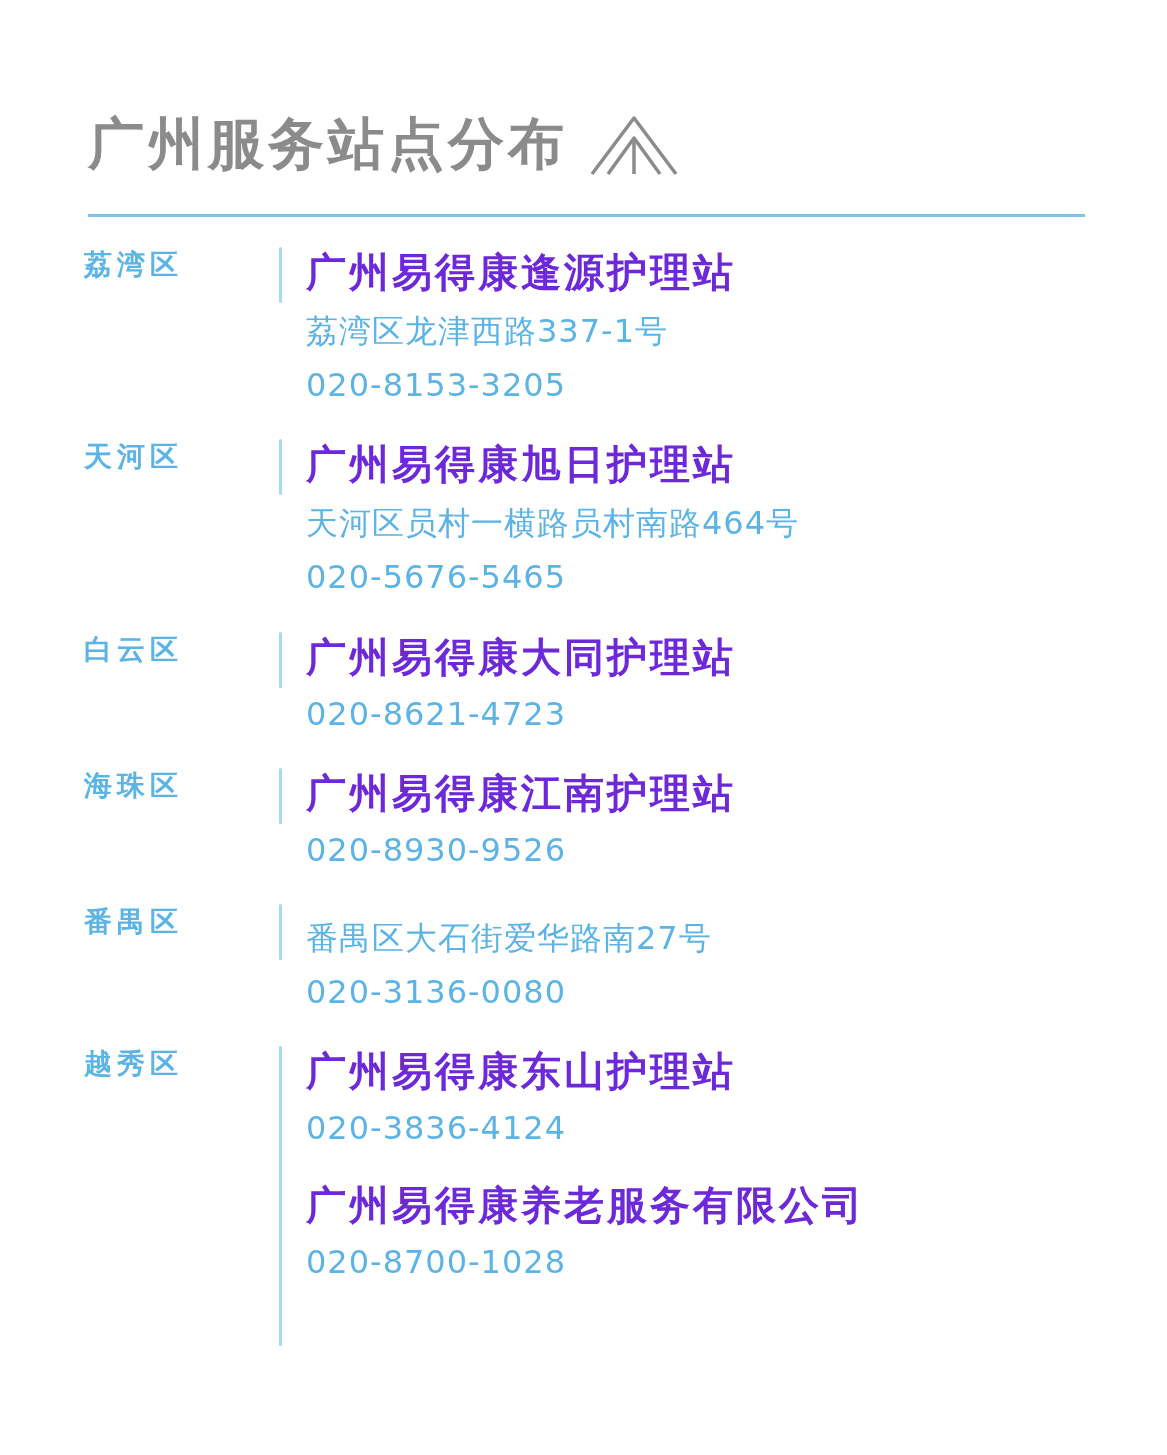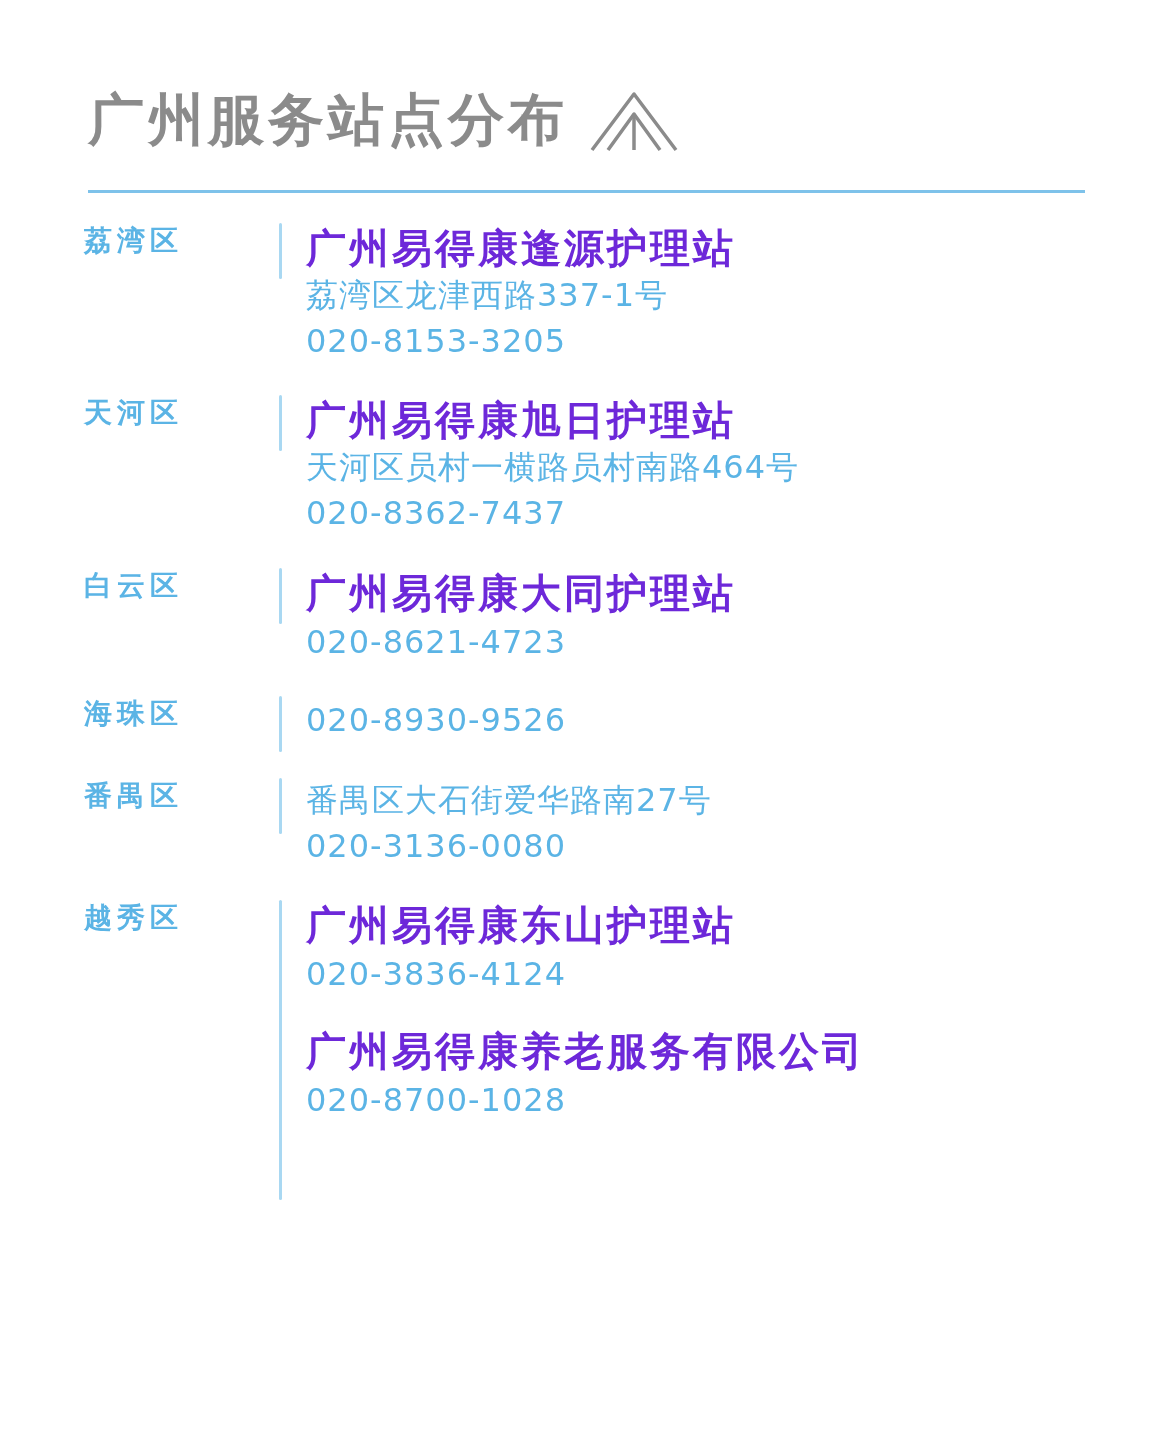--- a/index.html
+++ b/index.html
@@ -18,21 +18,21 @@
     position: relative;
     width: 1167px;
     height: 1455px;
     box-sizing: border-box;
     padding: 0 80px;
   }
   
   .header {
     display: flex;
     align-items: center;
-    padding-top: 86px;
+    padding-top: 110px;
     padding-left: 8px;
   }
   .header-title {
     font-size: 56px;
     font-weight: bold;
     letter-spacing: 4px;
     color: #8b8b8b;
     line-height: 1;
     white-space: nowrap;
   }
@@ -100,28 +100,28 @@
   }
   .station-address,
   .station-phone {
     font-size: 32px;
     letter-spacing: 1px;
     color: #5bb4e5;
     line-height: 1.38;
     white-space: nowrap;
   }
   .station-address {
-    margin-top: 0;
+    margin-top: 12px;
   }
   .station-address.wrap {
     white-space: normal;
     max-width: 800px;
   }
   .station-phone {
-    margin-top: 2px;
+    margin-top: 10px;
   }
 </style>
 </head>
 <body>
 
 <div class="page">
 
   <div class="header">
     <div class="header-title">广州服务站点分布</div>
     <span class="header-icon">
@@ -153,21 +153,21 @@
 
     <div class="district-row">
       <div class="district-name">天河区</div>
       <div class="divider-col">
         <div class="divider-line" style="height:56px;"></div>
       </div>
       <div class="stations">
         <div class="station">
           <div class="station-name">广州易得康旭日护理站</div>
           <div class="station-address">天河区员村一横路员村南路464号</div>
-          <div class="station-phone">020-8362-7437</div>
+          <div class="station-phone">020-5676-5465</div>
         </div>
       </div>
     </div>
 
     <div class="district-row">
       <div class="district-name">白云区</div>
       <div class="divider-col">
         <div class="divider-line" style="height:56px;"></div>
       </div>
       <div class="stations">
@@ -178,20 +178,21 @@
       </div>
     </div>
 
     <div class="district-row">
       <div class="district-name">海珠区</div>
       <div class="divider-col">
         <div class="divider-line" style="height:56px;"></div>
       </div>
       <div class="stations">
         <div class="station">
+          <div class="station-name">广州易得康江南护理站</div>
           <div class="station-phone">020-8930-9526</div>
         </div>
       </div>
     </div>
 
     <div class="district-row">
       <div class="district-name">番禺区</div>
       <div class="divider-col">
         <div class="divider-line" style="height:56px;"></div>
       </div>

